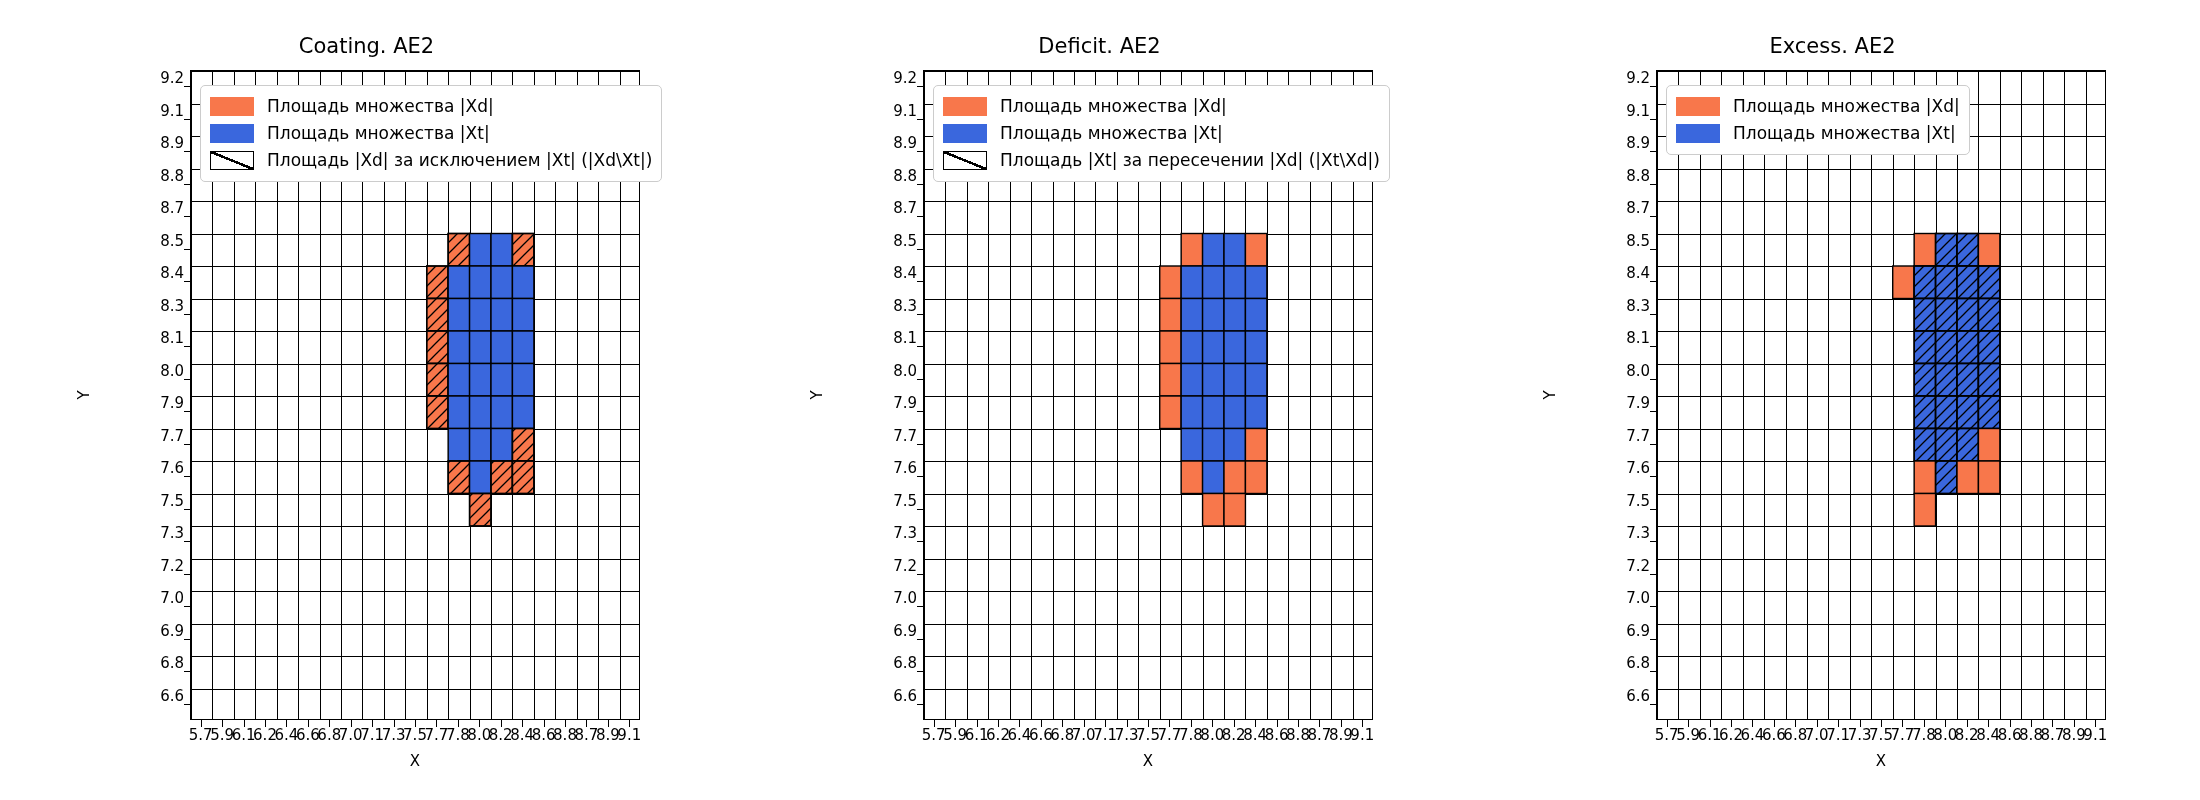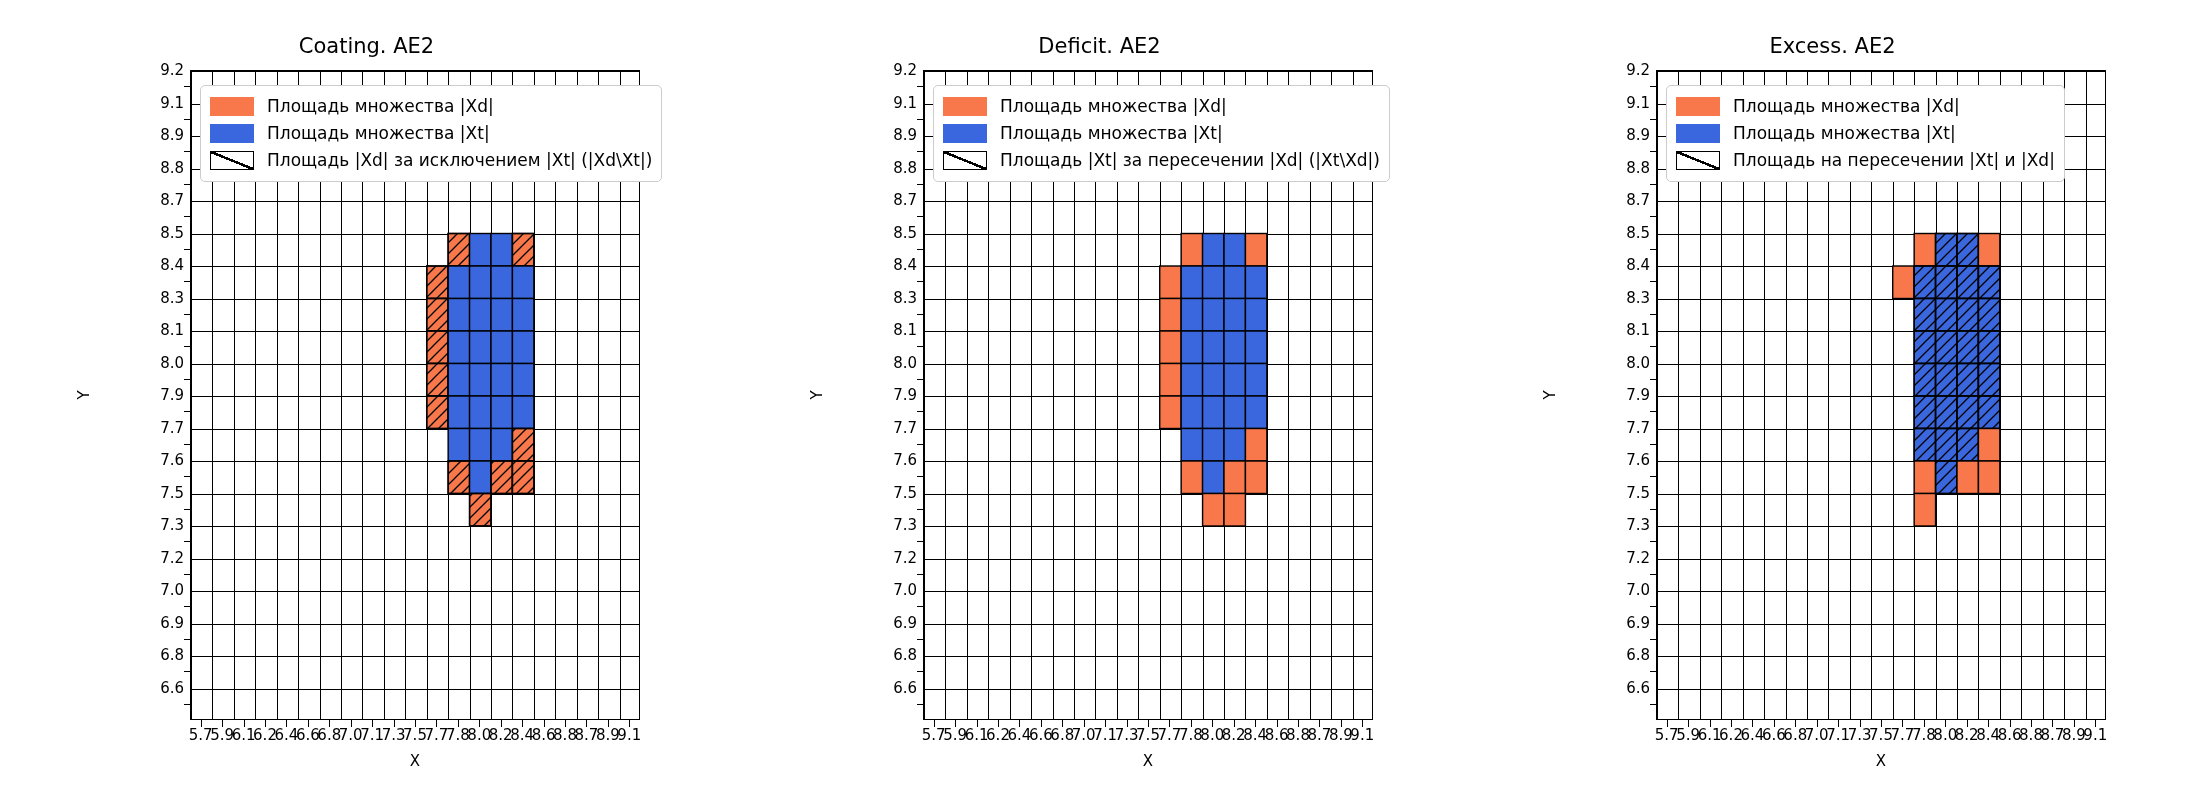--- a/index.html
+++ b/index.html
@@ -48,21 +48,21 @@
     overflow: hidden;
   }
   .grid-svg {
     position: absolute;
     left: 0;
     top: 0;
   }
   .ylabels {
     position: absolute;
     left: 130px;
-    top: 54px;
+    top: 62px;
     width: 54px;
     height: 650px;
   }
   .ylabel {
     position: absolute;
     right: 0;
     text-align: right;
     font-size: 15px;
     color: #000000;
     transform: translateY(-50%);
@@ -720,24 +720,20 @@
     <div class="axis-name-x">X</div>
     <div class="legend">
       <div class="legend-row">
         <span class="legend-swatch" style="background: rgb(248, 119, 75);"></span>
         <span class="legend-label">Площадь множества |Xd|</span>
       </div>
       <div class="legend-row">
         <span class="legend-swatch" style="background: rgb(58, 103, 221);"></span>
         <span class="legend-label">Площадь множества  |Xt|</span>
       </div>
-      <div class="legend-row">
-        <span class="legend-swatch" style="background: linear-gradient(to right top, transparent 46%, rgb(0, 0, 0) 46%, rgb(0, 0, 0) 54%, transparent 54%) rgb(255, 255, 255); border: 1.3px solid rgb(0, 0, 0);"></span>
-        <span class="legend-label">Площадь на пересечении |Xt| и |Xd|</span>
-      </div>
     </div>
   <div class="tick-mark" style="left: 184px; top: 86.25px; width: 7px; height: 1px;"></div>
       <div class="tick-mark" style="left: 184px; top: 118.75px; width: 7px; height: 1px;"></div>
       <div class="tick-mark" style="left: 184px; top: 151.25px; width: 7px; height: 1px;"></div>
       <div class="tick-mark" style="left: 184px; top: 183.75px; width: 7px; height: 1px;"></div>
       <div class="tick-mark" style="left: 184px; top: 216.25px; width: 7px; height: 1px;"></div>
       <div class="tick-mark" style="left: 184px; top: 248.75px; width: 7px; height: 1px;"></div>
       <div class="tick-mark" style="left: 184px; top: 281.25px; width: 7px; height: 1px;"></div>
       <div class="tick-mark" style="left: 184px; top: 313.75px; width: 7px; height: 1px;"></div>
       <div class="tick-mark" style="left: 184px; top: 346.25px; width: 7px; height: 1px;"></div>

